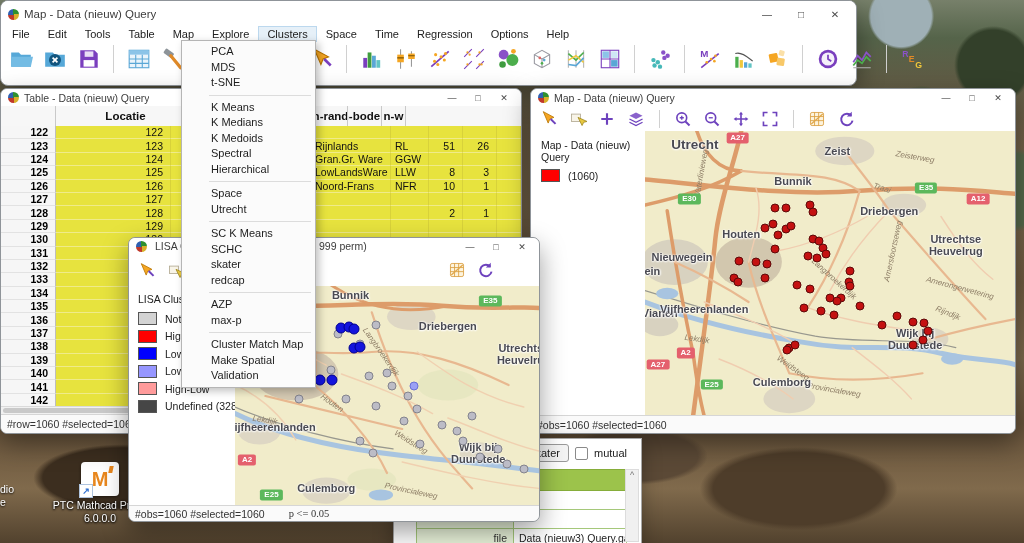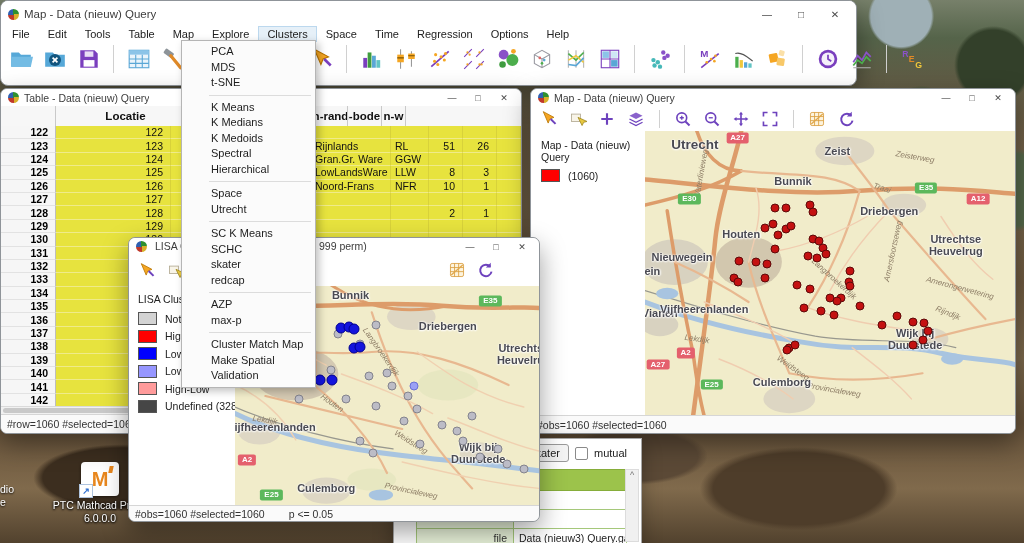--- a/index.html
+++ b/index.html
@@ -85,21 +85,21 @@
   #map-area{left:114px;top:42px;right:0;bottom:17px;}
   
   #lisa-win{left:128px;top:237px;width:410px;height:283px;z-index:40;}
   #lisa-title-left{position:absolute;left:26px;top:2px;font-size:10.5px;color:#3c3c3c;}
   #lisa-title-right{position:absolute;left:190px;top:2px;font-size:10.5px;color:#3c3c3c;}
   #lisa-toolbar{height:31px;}
   #lisa-tb-right{position:absolute;left:318px;top:5px;display:flex;gap:8px;}
   #lisa-legend{left:0;top:48px;width:106px;bottom:15px;padding:7px 0 0 9px;}
   #lisa-legend .lt{font-size:10.5px;color:#222;margin-bottom:7px;white-space:nowrap;}
   #lisa-area{left:106px;top:48px;right:0;bottom:15px;}
-  #lisa-status .pnote{margin-left:24px;}
+  #lisa-status .pnote{margin-left:24px;font-family:Liberation Serif, serif;}
   
   #weights-panel{position:absolute;left:393px;top:438px;width:247px;height:105px;background:#fff;border:1px solid #a8a8a8;z-index:30;box-shadow:0 6px 18px rgba(0,0,0,.3);}
   #wp-toprow{position:absolute;left:0;top:4px;right:14px;height:20px;display:flex;align-items:center;justify-content:flex-end;gap:6px;font-size:11px;color:#222;}
   #wp-btn{border:1px solid #9a9a9a;border-radius:3px;background:#f4f4f4;padding:2px 8px;font-size:11px;}
   .wcheckbox{width:11px;height:11px;border:1px solid #8a8a8a;border-radius:2px;background:#fff;}
   #wp-table{position:absolute;left:22px;top:30px;width:211px;}
   #wp-header{height:20px;background:#9cc34b;border:1px solid #86ad3a;}
   .wprow{display:flex;height:18px;border:1px solid #a5c87a;border-top:none;}
   .wplabel{width:90px;background:#e9f3da;border-right:1px solid #a5c87a;font-size:10.5px;color:#333;display:flex;align-items:center;justify-content:flex-end;padding-right:6px;}
   .wpvalue{flex:1;background:#fff;font-size:10.5px;color:#222;display:flex;align-items:center;padding-left:5px;white-space:nowrap;overflow:hidden;}

